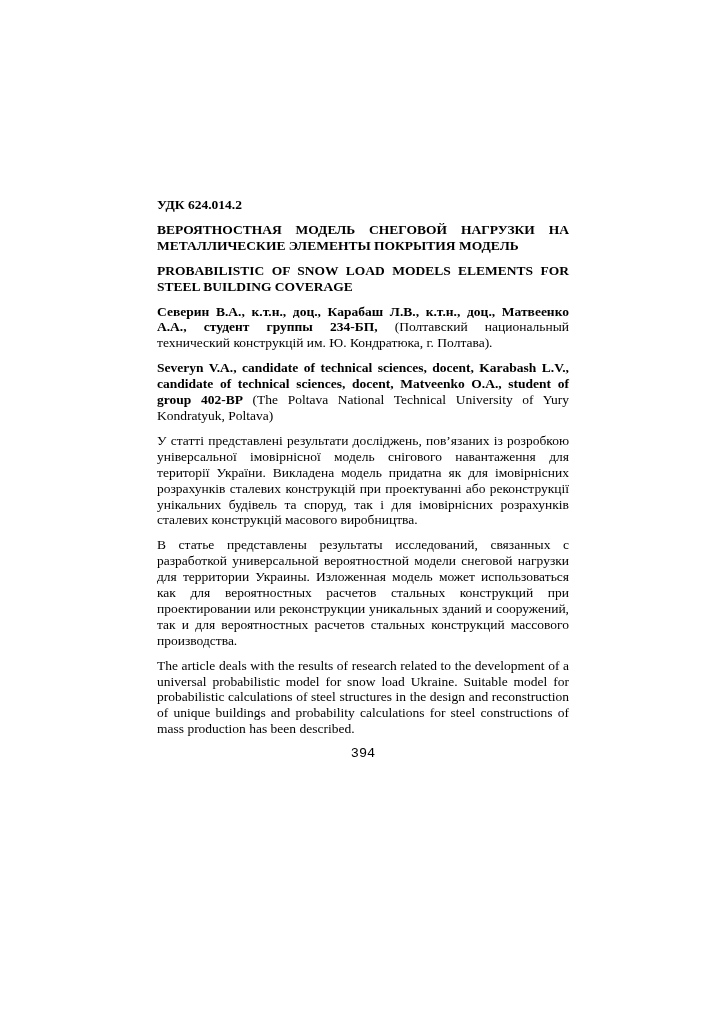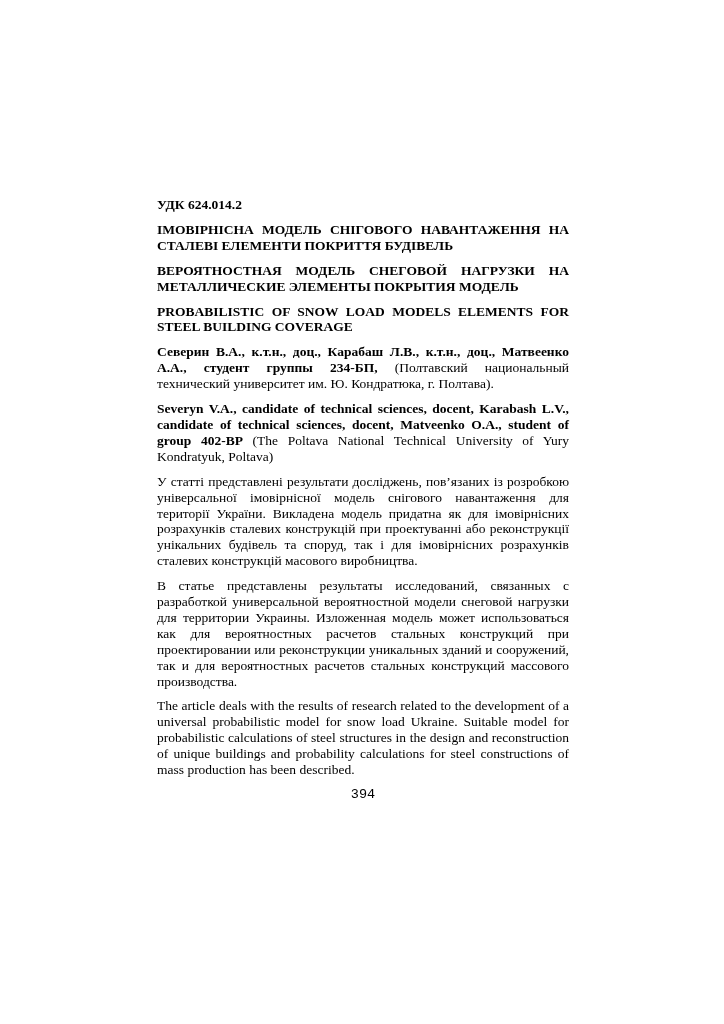--- a/index.html
+++ b/index.html
@@ -47,28 +47,27 @@
   }
 </style>
 </head>
 <body>
 
 <div class="page">
   <div class="content">
 
     <p class="udc">УДК 624.014.2</p>
 
-    <p class="title">ІМОВІРНІСНА МОДЕЛЬ СНІГОВОГО НАВАНТАЖЕННЯ НА СТАЛЕВІ ЕЛЕМЕНТИ ПОКРИТТЯ БУДІВЕЛЬ</p>
 
     <p class="title">ВЕРОЯТНОСТНАЯ МОДЕЛЬ СНЕГОВОЙ НАГРУЗКИ НА МЕТАЛЛИЧЕСКИЕ ЭЛЕМЕНТЫ ПОКРЫТИЯ МОДЕЛЬ</p>
 
     <p class="title">PROBABILISTIC OF SNOW LOAD MODELS ELEMENTS FOR STEEL BUILDING COVERAGE</p>
 
 
-    <p class="authors"><span class="lead">Северин В.А., к.т.н., доц., Карабаш Л.В., к.т.н., доц., Матвеенко А.А., студент группы 234-БП,</span><span class="aff"> (Полтавский национальный технический университет им. Ю. Кондратюка, г. Полтава).</span></p>
+    <p class="authors"><span class="lead">Северин В.А., к.т.н., доц., Карабаш Л.В., к.т.н., доц., Матвеенко А.А., студент группы 234-БП,</span><span class="aff"> (Полтавский национальный технический конструкцій им. Ю. Кондратюка, г. Полтава).</span></p>
 
     <p class="authors"><span class="lead">Severyn V.A., candidate of technical sciences, docent, Karabash L.V., candidate of technical sciences, docent, Matveenko O.A., student of group 402-BP</span><span class="aff"> (The Poltava National Technical University of Yury Kondratyuk, Poltava)</span></p>
 
     <p class="abstract">У статті представлені результати досліджень, пов’язаних із розробкою універсальної імовірнісної модель снігового навантаження для території України. Викладена модель придатна як для імовірнісних розрахунків сталевих конструкцій при проектуванні або реконструкції унікальних будівель та споруд, так і для імовірнісних розрахунків сталевих конструкцій масового виробництва.</p>
 
     <p class="abstract">В статье представлены результаты исследований, связанных с разработкой универсальной вероятностной модели снеговой нагрузки для территории Украины. Изложенная модель может использоваться как для вероятностных расчетов стальных конструкций при проектировании или реконструкции уникальных зданий и сооружений, так и для вероятностных расчетов стальных конструкций массового производства.</p>
 
     <p class="abstract">The article deals with the results of research related to the development of a universal probabilistic model for snow load Ukraine. Suitable model for probabilistic calculations of steel structures in the design and reconstruction of unique buildings and probability calculations for steel constructions of mass production has been described.</p>
 
     <p class="page-number">394</p>

